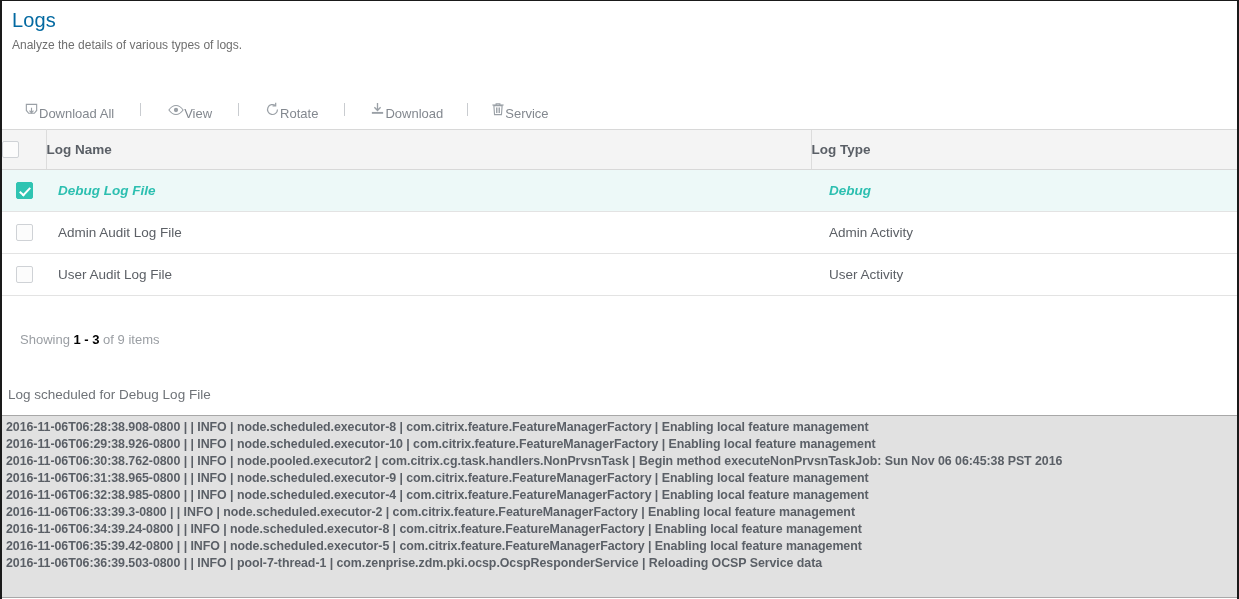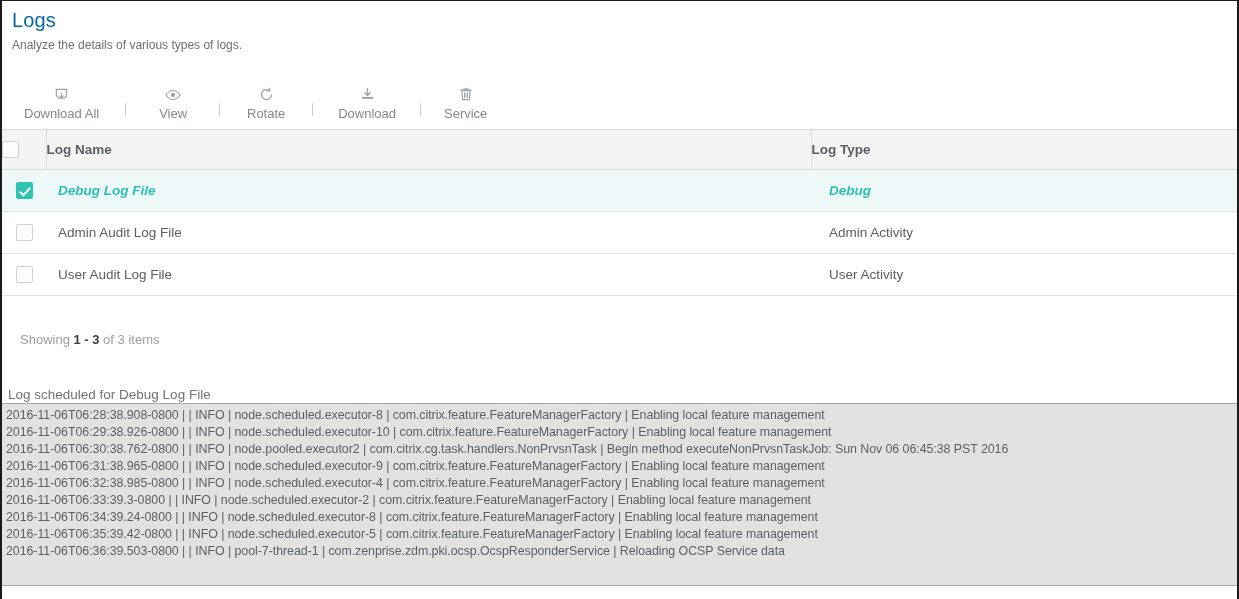--- a/index.html
+++ b/index.html
@@ -41,22 +41,22 @@
   
   .toolbar {
     display: flex;
     align-items: flex-end;
     height: 48px;
     padding-left: 22px;
     margin-top: 20px;
   }
   .tool-btn {
     display: flex;
-    flex-direction: column;
-    align-items: center;
+    flex-direction: row;
+    align-items: flex-end;
     justify-content: flex-end;
     cursor: pointer;
     color: #8d9299;
     user-select: none;
     min-width: 40px;
   }
   .tool-icon {
     height: 19px;
     display: flex;
     align-items: center;
@@ -152,37 +152,38 @@
     transform: rotate(43deg);
   }
 
   
   .showing {
     font-size: 13px;
     color: #9a9ea3;
     padding: 36px 0 0 18px;
     line-height: 15px;
   }
-  .showing b { color: #404040; font-weight: bold; }
+  .showing b { color: #000000; font-weight: bold; }
 
   
   .log-contents-label {
     font-size: 13.5px;
     color: #6f7378;
     padding: 40px 0 0 6px;
     line-height: 16px;
   }
   .log-panel {
-    margin-top: 0;
+    margin-top: 12px;
     background: #e1e1e1;
     border-top: 1px solid #a8a8a8;
     border-bottom: 1px solid #a8a8a8;
     height: 183px;
     overflow: hidden;
     padding: 3px 0 0 4px;
+    font-weight: bold;
   }
   .log-line {
     font-family: "Liberation Sans", sans-serif;
     font-size: 12.4px;
     line-height: 17px;
     color: #5a5f66;
     white-space: nowrap;
     letter-spacing: -0.05px;
   }
 </style>
@@ -288,21 +289,21 @@
       <tr>
         <td class="col-check">
           <span class="cbox"></span>
         </td>
         <td class="col-name">User Audit Log File</td>
         <td class="col-type">User Activity</td>
       </tr>
     </tbody>
   </table>
 
-  <div class="showing"><span>Showing </span><b>1 - 3</b><span> of 3 items</span></div>
+  <div class="showing"><span>Showing </span><b>1 - 3</b><span> of 9 items</span></div>
 
   <div class="log-contents-label">Log scheduled for Debug Log File</div>
 
   <div class="log-panel">
     <div class="log-line">2016-11-06T06:28:38.908-0800 |  | INFO | node.scheduled.executor-8 | com.citrix.feature.FeatureManagerFactory | Enabling local feature management</div>
     <div class="log-line">2016-11-06T06:29:38.926-0800 |  | INFO | node.scheduled.executor-10 | com.citrix.feature.FeatureManagerFactory | Enabling local feature management</div>
     <div class="log-line">2016-11-06T06:30:38.762-0800 |  | INFO | node.pooled.executor2 | com.citrix.cg.task.handlers.NonPrvsnTask | Begin method executeNonPrvsnTaskJob: Sun Nov 06 06:45:38 PST 2016</div>
     <div class="log-line">2016-11-06T06:31:38.965-0800 |  | INFO | node.scheduled.executor-9 | com.citrix.feature.FeatureManagerFactory | Enabling local feature management</div>
     <div class="log-line">2016-11-06T06:32:38.985-0800 |  | INFO | node.scheduled.executor-4 | com.citrix.feature.FeatureManagerFactory | Enabling local feature management</div>
     <div class="log-line">2016-11-06T06:33:39.3-0800 |  | INFO | node.scheduled.executor-2 | com.citrix.feature.FeatureManagerFactory | Enabling local feature management</div>

